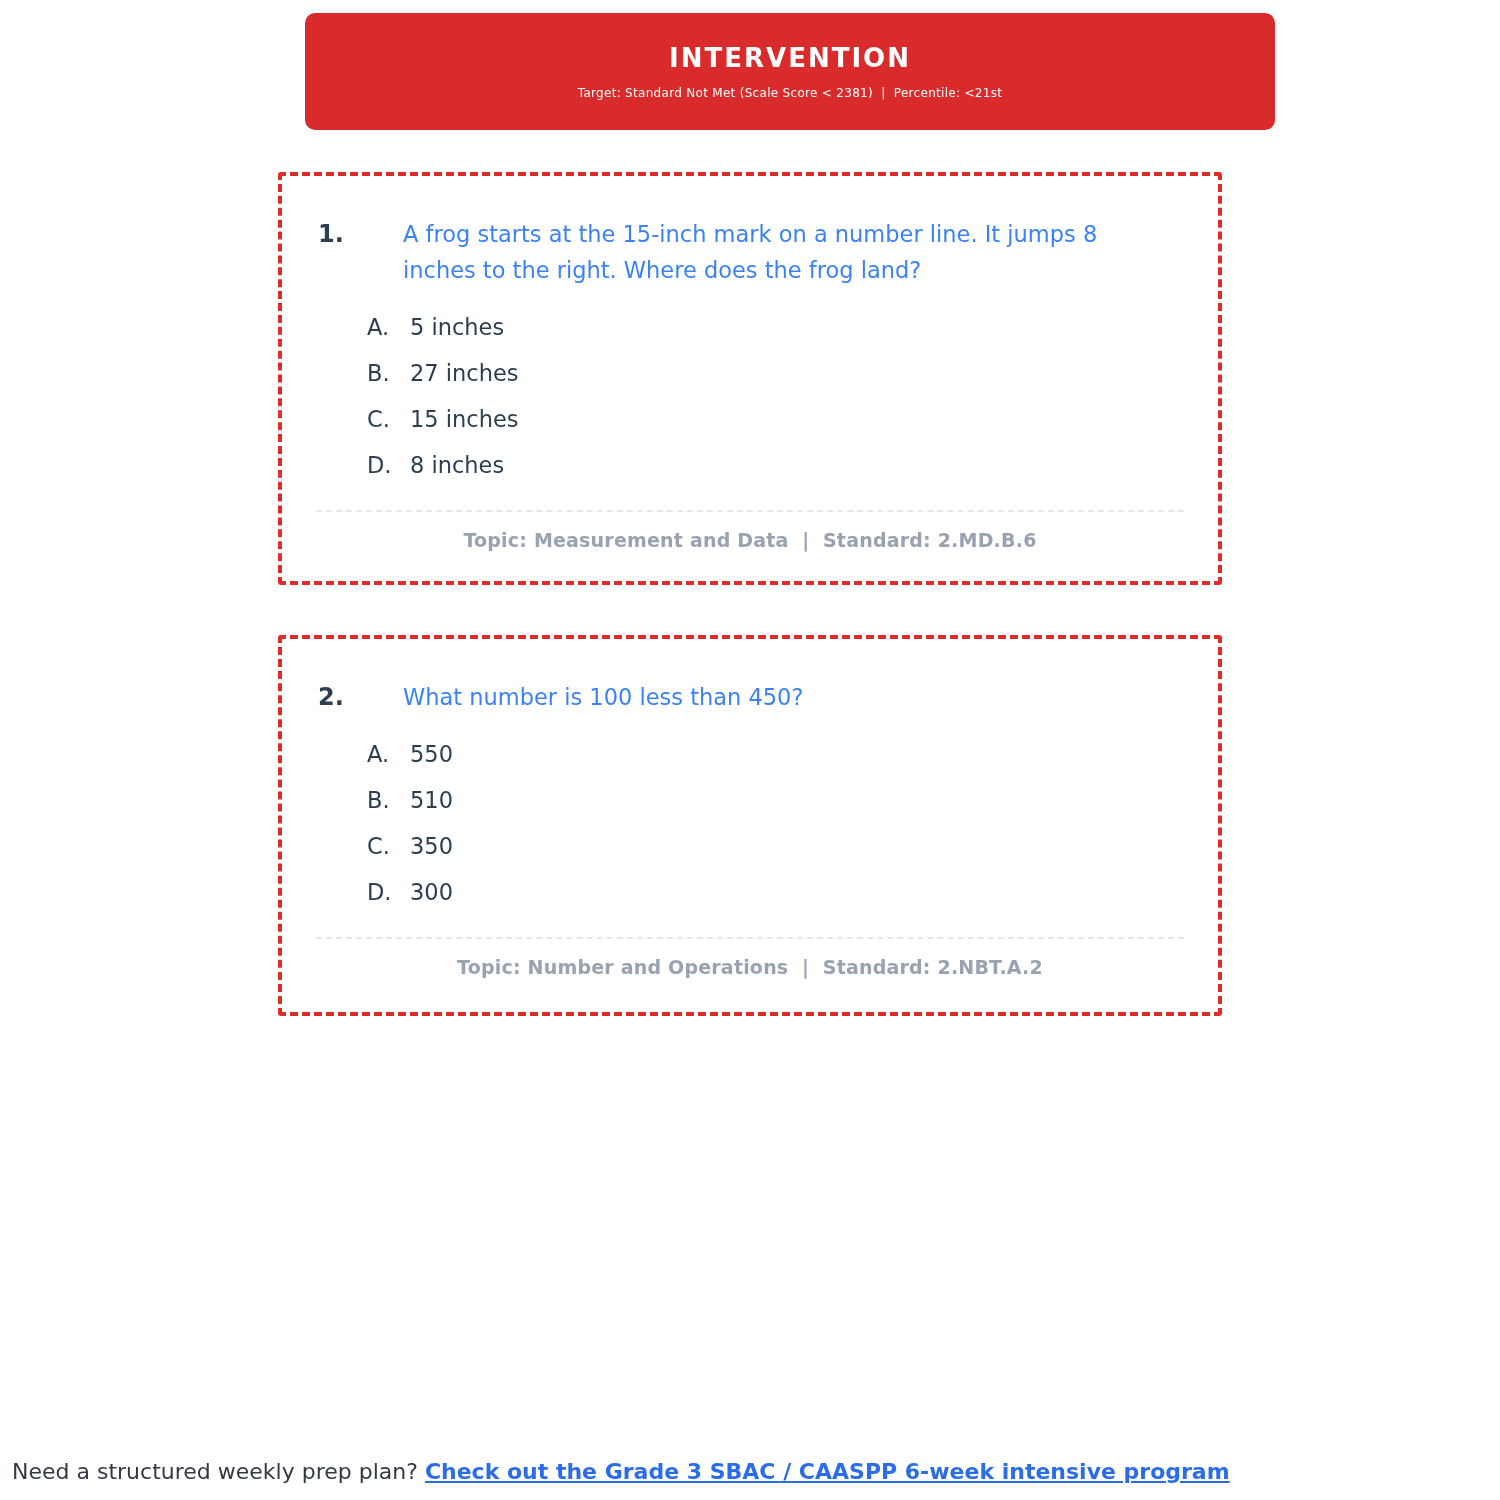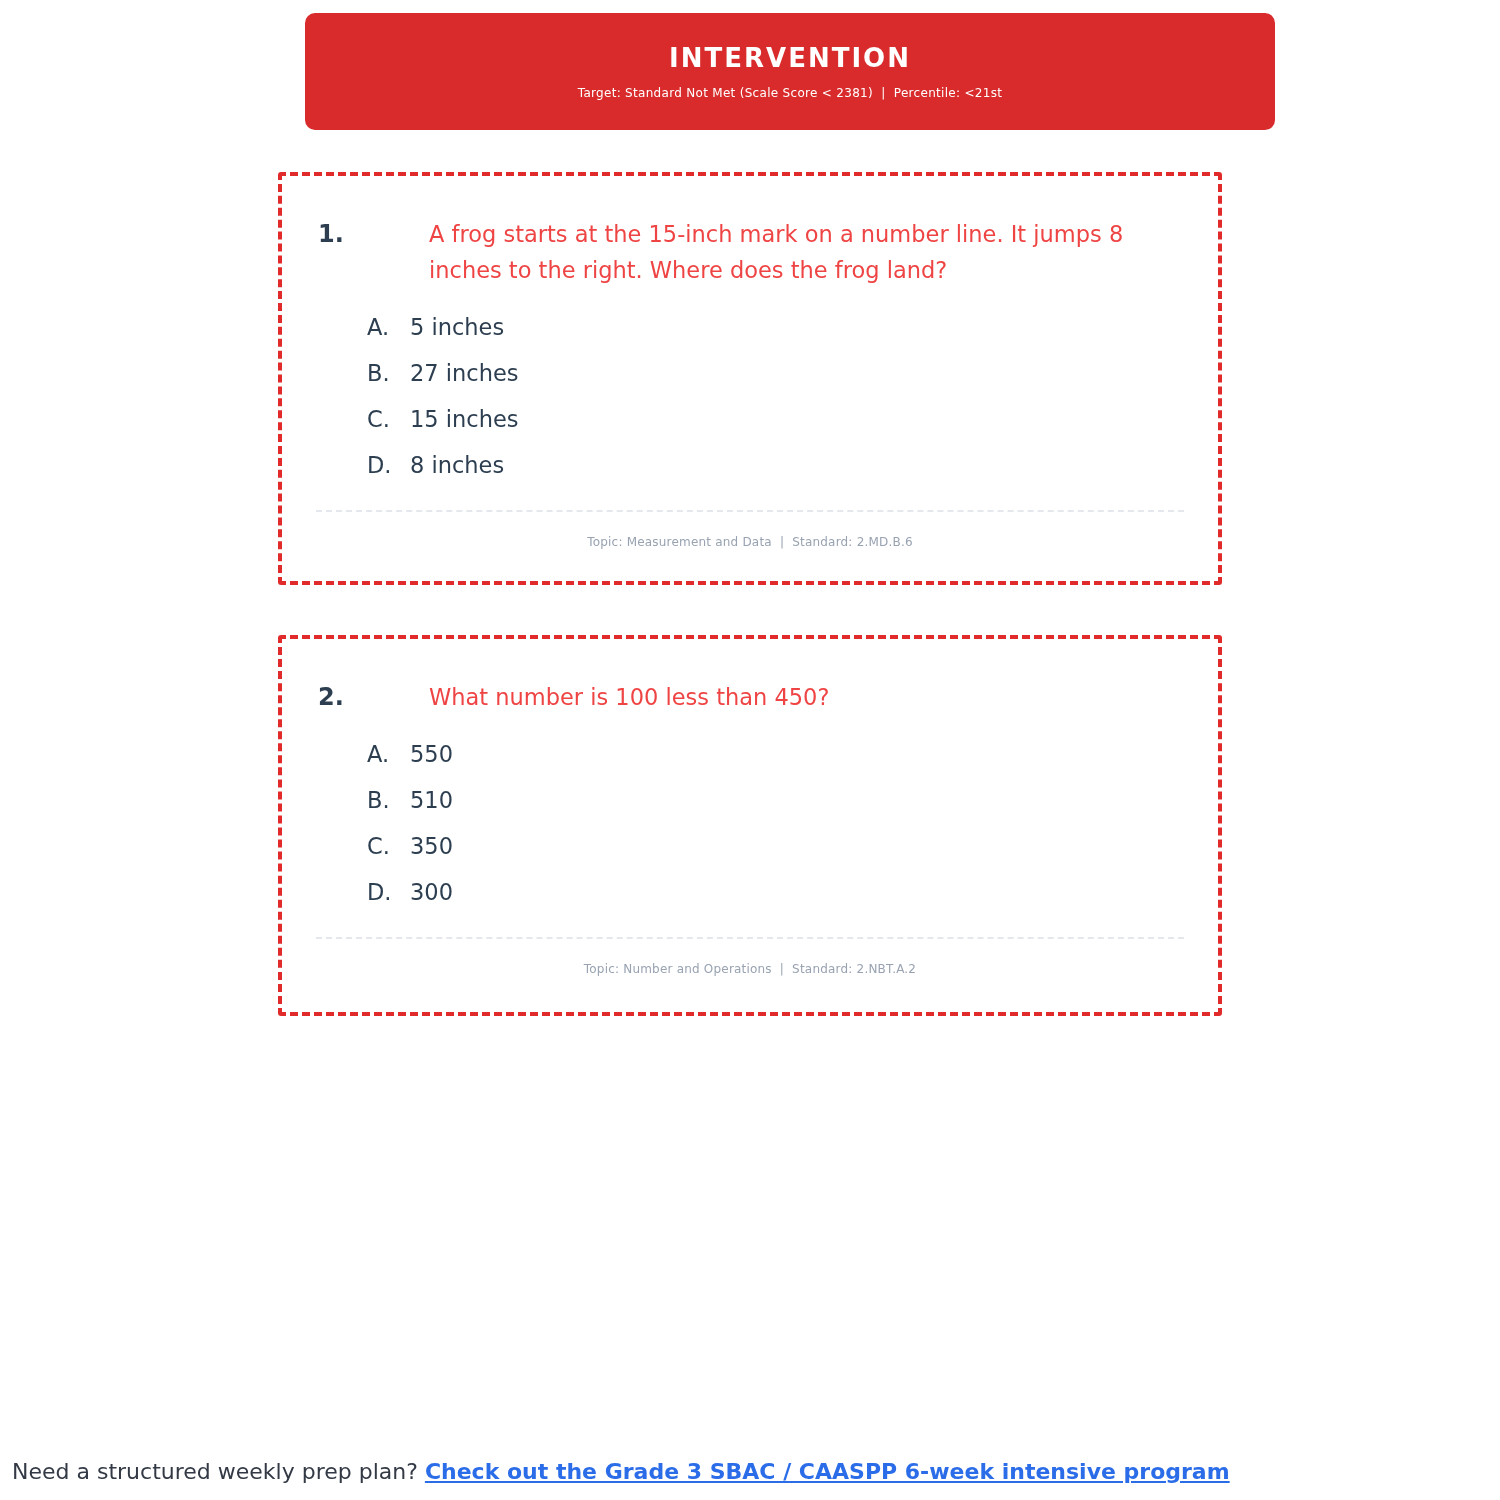--- a/index.html
+++ b/index.html
@@ -13,29 +13,29 @@
   .banner-subtitle { margin-top:13px; font-size:12px; letter-spacing:0.3px; white-space:pre-wrap; }
 
   
   .card { position:absolute; left:278px; width:944px; background:#ffffff;
     border:4px dashed #e12b2b; border-radius:3px; }
   .card-1 { top:172px; height:413px; }
   .card-2 { top:635px; height:381px; }
 
   .q-row { display:flex; padding:40px 40px 0 36px; }
   .q-num { width:85px; flex-shrink:0; font-size:24px; font-weight:bold; color:#2c3e50; line-height:36px; }
-  .q-text { font-size:22.5px; color:#ef4444; line-height:36px; max-width:740px;margin-left:26px; }
+  .q-text { font-size:22.5px; color:#3b82f6; line-height:36px; max-width:740px; }
 
   .options { margin:16px 0 0 85px; }
   .opt { display:flex; align-items:center; height:46px; font-size:22.5px; color:#2c3e50; }
   .opt-letter { width:43px; flex-shrink:0; }
 
   .divider { margin:22px 34px 0 34px; border-top:2px dashed #e4e7ec; }
-  .card-meta { margin-top:23px; text-align:center; font-size:12px; color:#98a2b1;
-    letter-spacing:0.2px; white-space:pre-wrap; }
+  .card-meta { margin-top:17px; text-align:center; font-size:19px; color:#98a2b1;
+    letter-spacing:0.2px; white-space:pre-wrap;font-weight:bold; }
 
   
   .page-footer { position:absolute; left:12px; top:1459px; width:100%; 
     font-size:22px; color:#333a45; }
   .footer-link { color:#2b6ce8; font-weight:bold; text-decoration:underline; cursor:pointer; }
 </style>
 </head>
 <body>
 
 <div class="banner">

